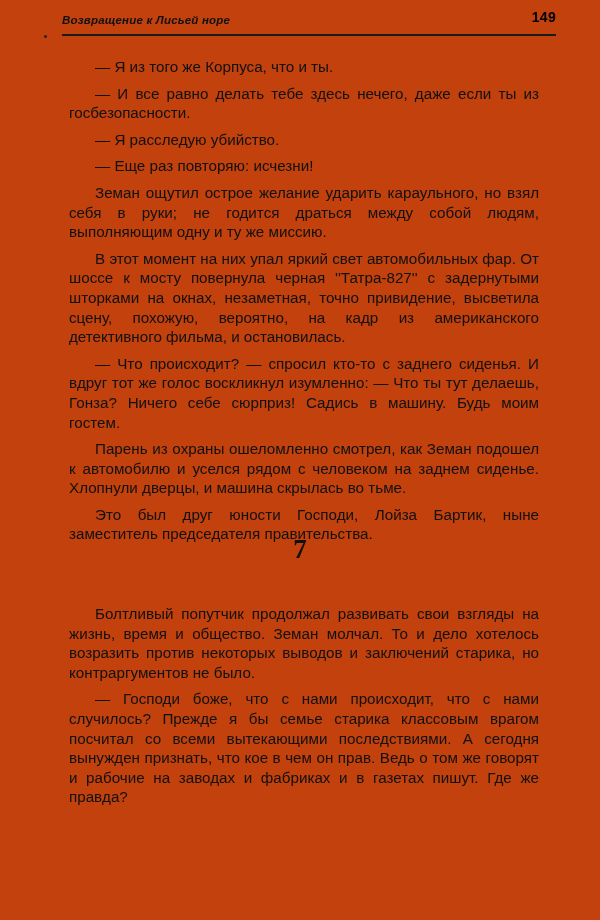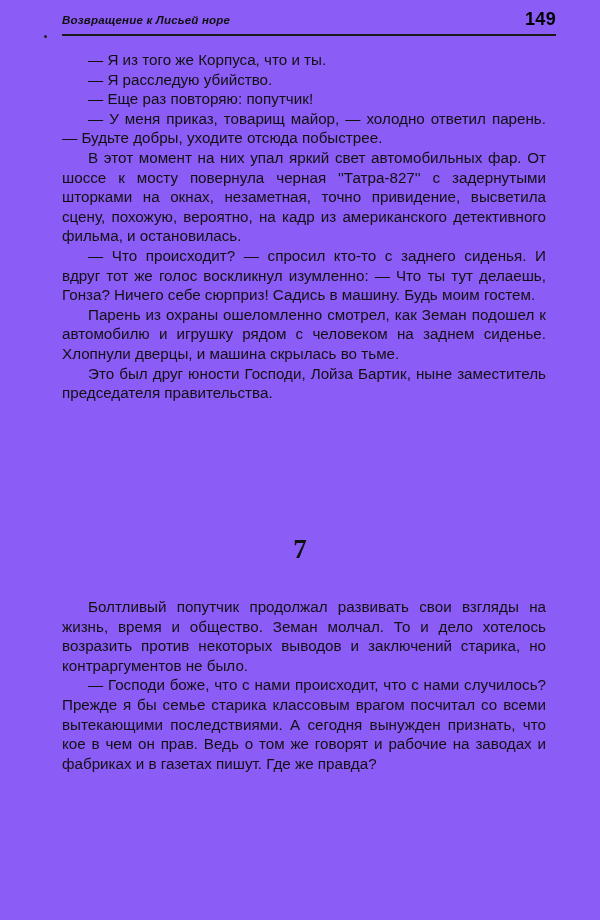--- a/index.html
+++ b/index.html
@@ -15,21 +15,21 @@
     font-family: "Liberation Sans", "DejaVu Sans", sans-serif;
     color: #111111;
     -webkit-font-smoothing: none;
   }
 
   .page {
     position: absolute;
     left: 0; top: 0;
     width: 600px;
     height: 920px;
-    background: #8b5cf6;
+    background: #c2410c;
   }
 
   
   .header-zone {
     position: absolute;
     left: 62px;
     top: 14px;
     width: 494px;
     height: 28px;
   }
@@ -41,21 +41,21 @@
     font-weight: bold;
     font-style: italic;
     letter-spacing: 0.2px;
     color: #111;
     white-space: nowrap;
   }
   .folio {
     position: absolute;
     right: 0;
     top: -5px;
-    font-size: 18px;
+    font-size: 14px;
     font-weight: bold;
     color: #000;
     letter-spacing: 0.3px;
   }
   .head-rule {
     position: absolute;
     left: 62px;
     top: 34px;
     width: 494px;
     height: 2px;
@@ -72,21 +72,21 @@
   }
 
   
   .textblock {
     position: absolute;
     left: 62px;
     top: 50px;
     width: 484px;
   }
   p.para {
-    margin: 0;
+    margin: 7px;
     font-size: 15.2px;
     line-height: 19.6px;
     text-align: justify;
     text-justify: inter-word;
     text-indent: 26px;
     font-weight: normal;
     color: #111;
     hyphens: none;
   }
   p.dialogue {
@@ -120,26 +120,27 @@
   <div class="margin-speck"></div>
 
   <div class="header-zone">
     <div class="running-title">Возвращение к Лисьей норе</div>
     <div class="folio">149</div>
   </div>
   <div class="head-rule"></div>
 
   <div class="textblock">
     <p class="para dialogue">— Я из того же Корпуса, что и ты.</p>
+    <p class="para dialogue">— И все равно делать тебе здесь нечего, даже если ты из госбезопасности.</p>
     <p class="para dialogue">— Я расследую убийство.</p>
-    <p class="para dialogue">— Еще раз повторяю: попутчик!</p>
-    <p class="para dialogue">— У меня приказ, товарищ майор, — холодно ответил парень. — Будьте добры, уходите отсюда побыстрее.</p>
+    <p class="para dialogue">— Еще раз повторяю: исчезни!</p>
+    <p class="para">Земан ощутил острое желание ударить караульного, но взял себя в руки; не годится драться между собой людям, выполняющим одну и ту же миссию.</p>
     <p class="para">В этот момент на них упал яркий свет автомобильных фар. От шоссе к мосту повернула черная ''Татра-827'' с задернутыми шторками на окнах, незаметная, точно привидение, высветила сцену, похожую, вероятно, на кадр из американского детективного фильма, и остановилась.</p>
     <p class="para dialogue">— Что происходит? — спросил кто-то с заднего сиденья. И вдруг тот же голос воскликнул изумленно: — Что ты тут делаешь, Гонза? Ничего себе сюрприз! Садись в машину. Будь моим гостем.</p>
-    <p class="para">Парень из охраны ошеломленно смотрел, как Земан подошел к автомобилю и игрушку рядом с человеком на заднем сиденье. Хлопнули дверцы, и машина скрылась во тьме.</p>
+    <p class="para">Парень из охраны ошеломленно смотрел, как Земан подошел к автомобилю и уселся рядом с человеком на заднем сиденье. Хлопнули дверцы, и машина скрылась во тьме.</p>
     <p class="para">Это был друг юности Господи, Лойза Бартик, ныне заместитель председателя правительства.</p>
   </div>
 
   <div class="chapter-number">7</div>
 
   <div class="textblock-two">
     <p class="para">Болтливый попутчик продолжал развивать свои взгляды на жизнь, время и общество. Земан молчал. То и дело хотелось возразить против некоторых выводов и заключений старика, но контраргументов не было.</p>
     <p class="para dialogue">— Господи боже, что с нами происходит, что с нами случилось? Прежде я бы семье старика классовым врагом посчитал со всеми вытекающими последствиями. А сегодня вынужден признать, что кое в чем он прав. Ведь о том же говорят и рабочие на заводах и фабриках и в газетах пишут. Где же правда?</p>
   </div>
 

